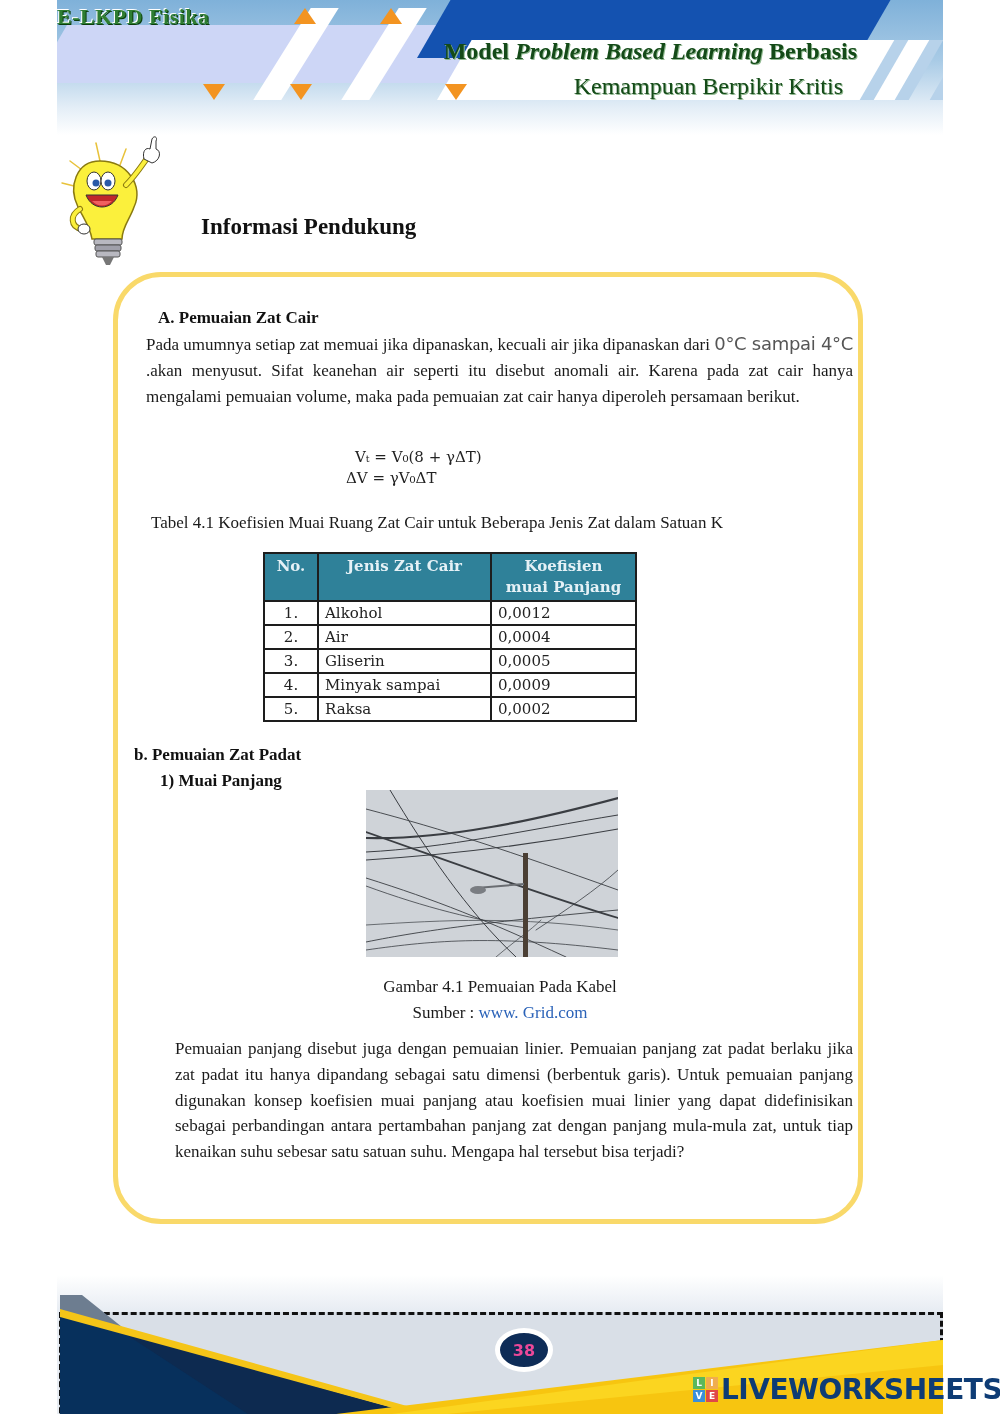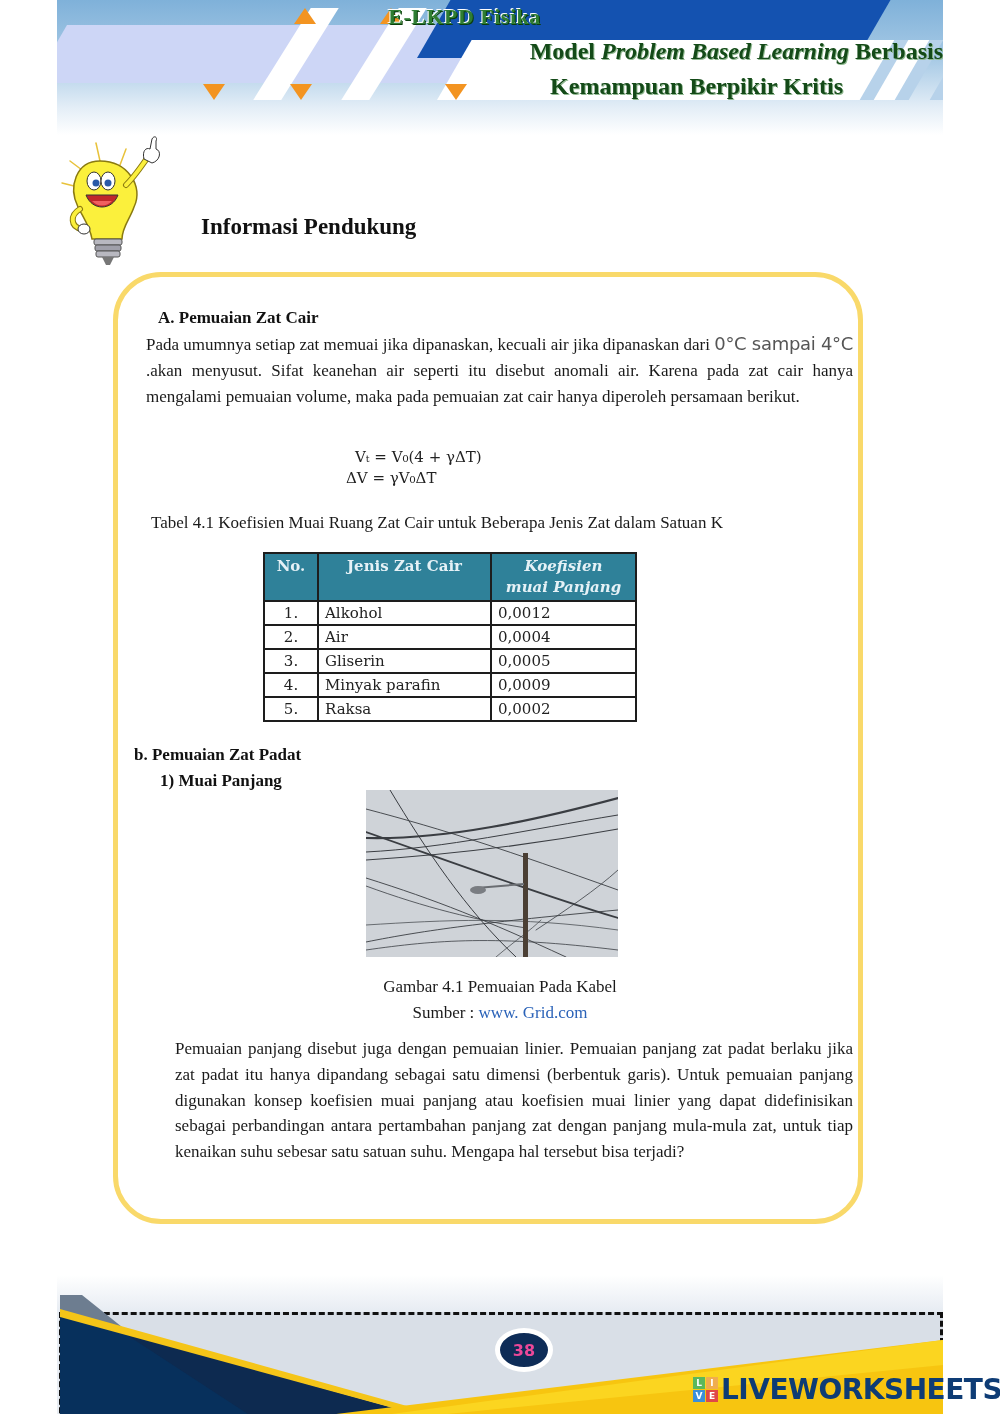--- a/index.html
+++ b/index.html
@@ -37,35 +37,34 @@
     }
     .header .white-band {
       position: absolute; left: 380px; top: 40px; width: 460px; height: 60px;
       background: #ffffff; transform: skewX(-30deg); transform-origin: left bottom;
     }
     .header .light-slash {
       position: absolute; top: 40px; width: 14px; height: 60px;
       background: #b7d2ea; transform: skewX(-30deg);
     }
     .header-title {
-      position: absolute; top: 4px; left: 0; width: 886px; text-align: center; padding-right: 119px;
+      position: absolute; top: 4px; left: 0; width: 886px; text-align: left; padding-right: 119px;
       font-family: "Liberation Serif", serif; font-weight: bold; font-size: 22px;
       color: #2e7d32; text-shadow: -1px -1px 0 #fff, 1px 1px 0 #0b3d0b;
       letter-spacing: 0.5px;
-      margin-left: 24px;
     }
     .header-sub1 {
-      position: absolute; top: 38px; left: 0; width: 886px; text-align: right; 
+      position: absolute; top: 38px; left: 0; width: 886px; text-align: right; padding-right: 86px;
       font-family: "Liberation Serif", serif; font-weight: bold; font-size: 24px;
       color: #144a18; text-shadow: 1px 1px 0 #8fb98f;
     }
     .header-sub1 em { font-style: italic; }
     .header-sub2 {
       position: absolute; top: 73px; left: 0; width: 850px; text-align: right; padding-right: 64px;
-      font-family: "Liberation Serif", serif; font-weight: bold; font-size: 24px;
+      font-family: "Liberation Serif", serif; font-weight: normal; font-size: 24px;
       color: #144a18; text-shadow: 1px 1px 0 #8fb98f;
     }
 
     
     .mascot { position: absolute; left: 56px; top: 135px; width: 112px; height: 138px; }
 
     .section-heading {
       position: absolute; left: 201px; top: 214px;
       font-family: "Liberation Serif", serif; font-weight: bold; font-size: 23px; color: #111;
     }
@@ -107,21 +106,21 @@
       background: #2f8199; color: #e5f1f6; font-weight: bold; font-size: 15px;
       border: 2px solid #1d1d1d; padding: 2px 6px; vertical-align: top; line-height: 21px;
     }
     .data-table td {
       border: 2px solid #1d1d1d; padding: 0 6px; height: 24px; color: #222; line-height: 20px;
     }
     .data-table td.no { text-align: center; width: 54px; }
     .data-table td.name { width: 173px; }
     .data-table th.no-h { width: 54px; text-align: center; }
     .data-table th.name-h { text-align: center; margin-top: 28px; }
-    .data-table th.coef-h { text-align: center; font-style: italic; }
+    .data-table th.coef-h { text-align: center; }
 
     .photo {
       position: absolute; left: 366px; top: 790px; width: 252px; height: 167px;
       background: linear-gradient(180deg, #d4d8dc 0%, #c6cacf 100%);
       overflow: hidden;
     }
     .figure-caption {
       position: absolute; left: 0; width: 1000px; text-align: center; font-size: 17px;
       font-family: "Liberation Serif", serif; color: #1a1a1a;
     }
@@ -206,21 +205,21 @@
 
 <div class="section-heading">Informasi Pendukung</div>
 
 <div class="card"></div>
 
 <div class="subhead" style="left:146px; top:308px;margin-left:12px;">A. Pemuaian Zat Cair</div>
 
 <div class="para" style="left:146px; top:331px; width:707px;"><span>Pada umumnya setiap zat memuai jika dipanaskan, kecuali air jika dipanaskan dari </span><span class="inline-temp">0°C sampai 4°C</span><span> .akan menyusut. Sifat keanehan air seperti itu disebut anomali air. Karena pada zat cair hanya mengalami pemuaian volume, maka pada pemuaian zat cair hanya diperoleh persamaan berikut.</span></div>
 
 <div class="equations">
-  <div class="eq1">Vₜ = V₀(4 + γΔT)</div>
+  <div class="eq1">Vₜ = V₀(8 + γΔT)</div>
   <div>ΔV = γV₀ΔT</div>
 </div>
 
 <div class="table-caption">Tabel 4.1 Koefisien Muai Ruang Zat Cair untuk Beberapa Jenis Zat dalam Satuan K</div>
 
 <table class="data-table">
   <thead>
     <tr>
       <th class="no-h">No.</th>
       <th class="name-h">Jenis Zat Cair</th>
@@ -241,21 +240,21 @@
       <td class="name">Air</td>
       <td>0,0004</td>
     </tr>
     <tr>
       <td class="no">3.</td>
       <td class="name">Gliserin</td>
       <td>0,0005</td>
     </tr>
     <tr>
       <td class="no">4.</td>
-      <td class="name">Minyak parafin</td>
+      <td class="name">Minyak sampai</td>
       <td>0,0009</td>
     </tr>
     <tr>
       <td class="no">5.</td>
       <td class="name">Raksa</td>
       <td>0,0002</td>
     </tr>
   </tbody>
 </table>
 

